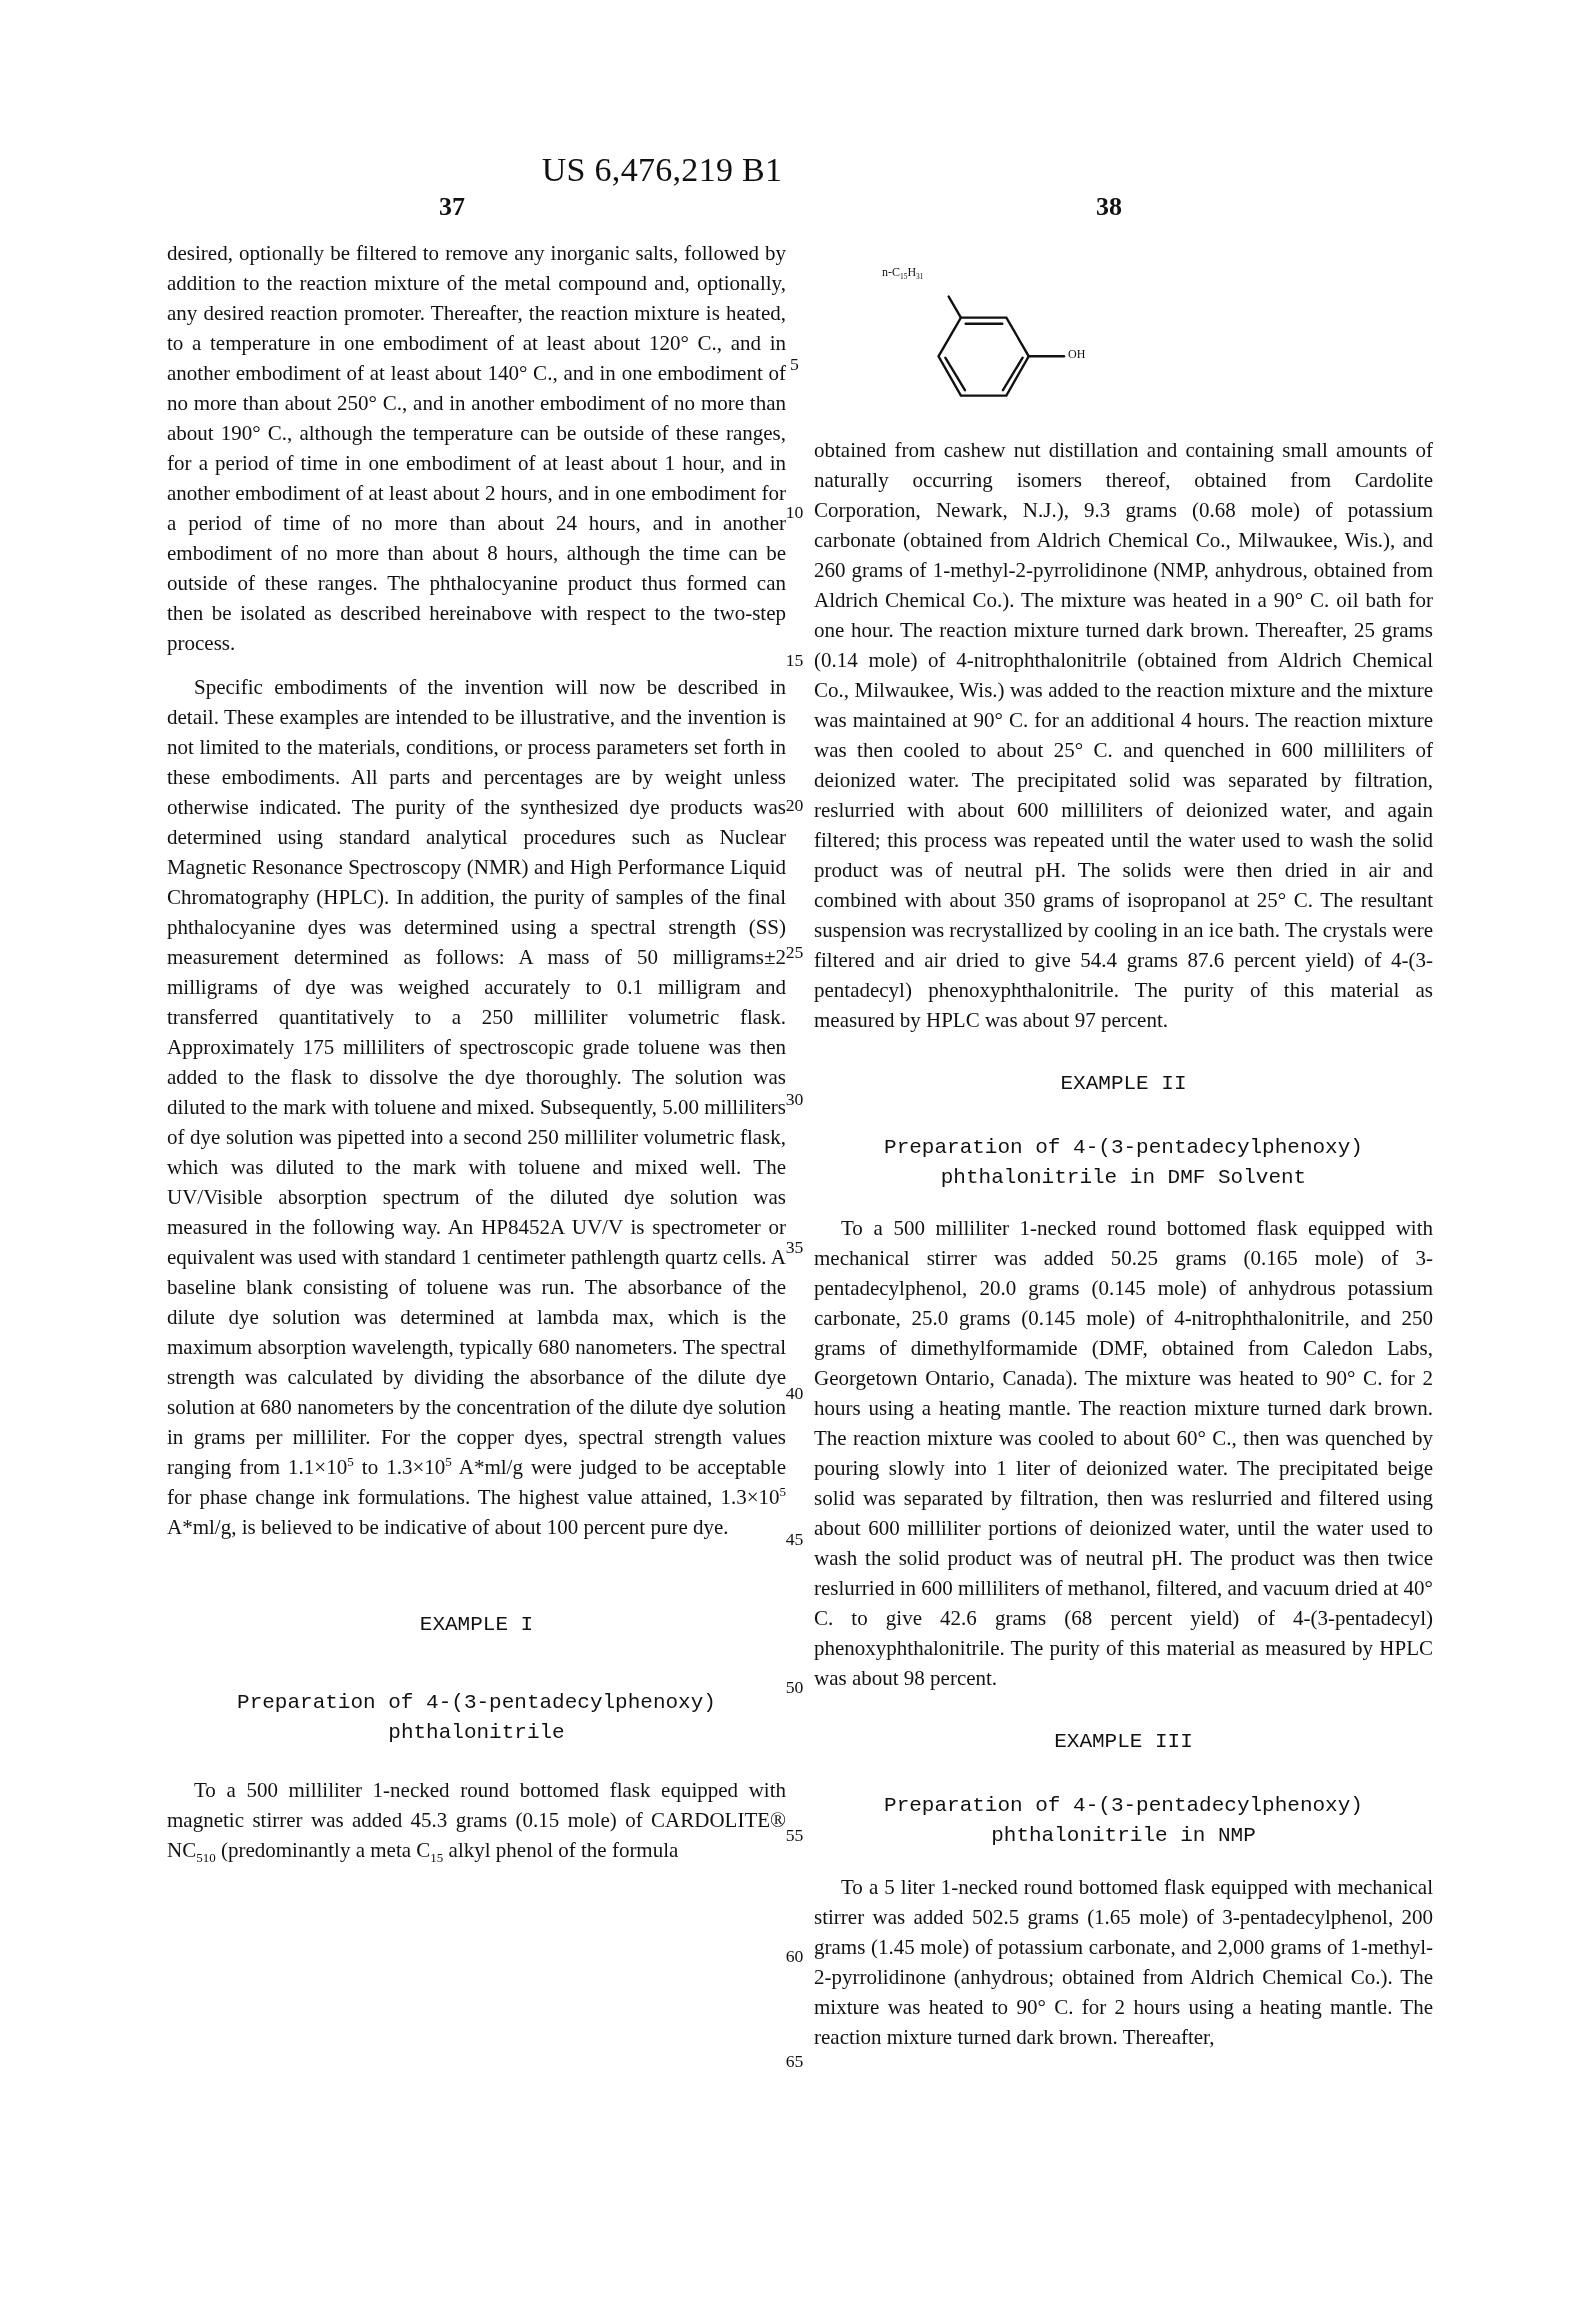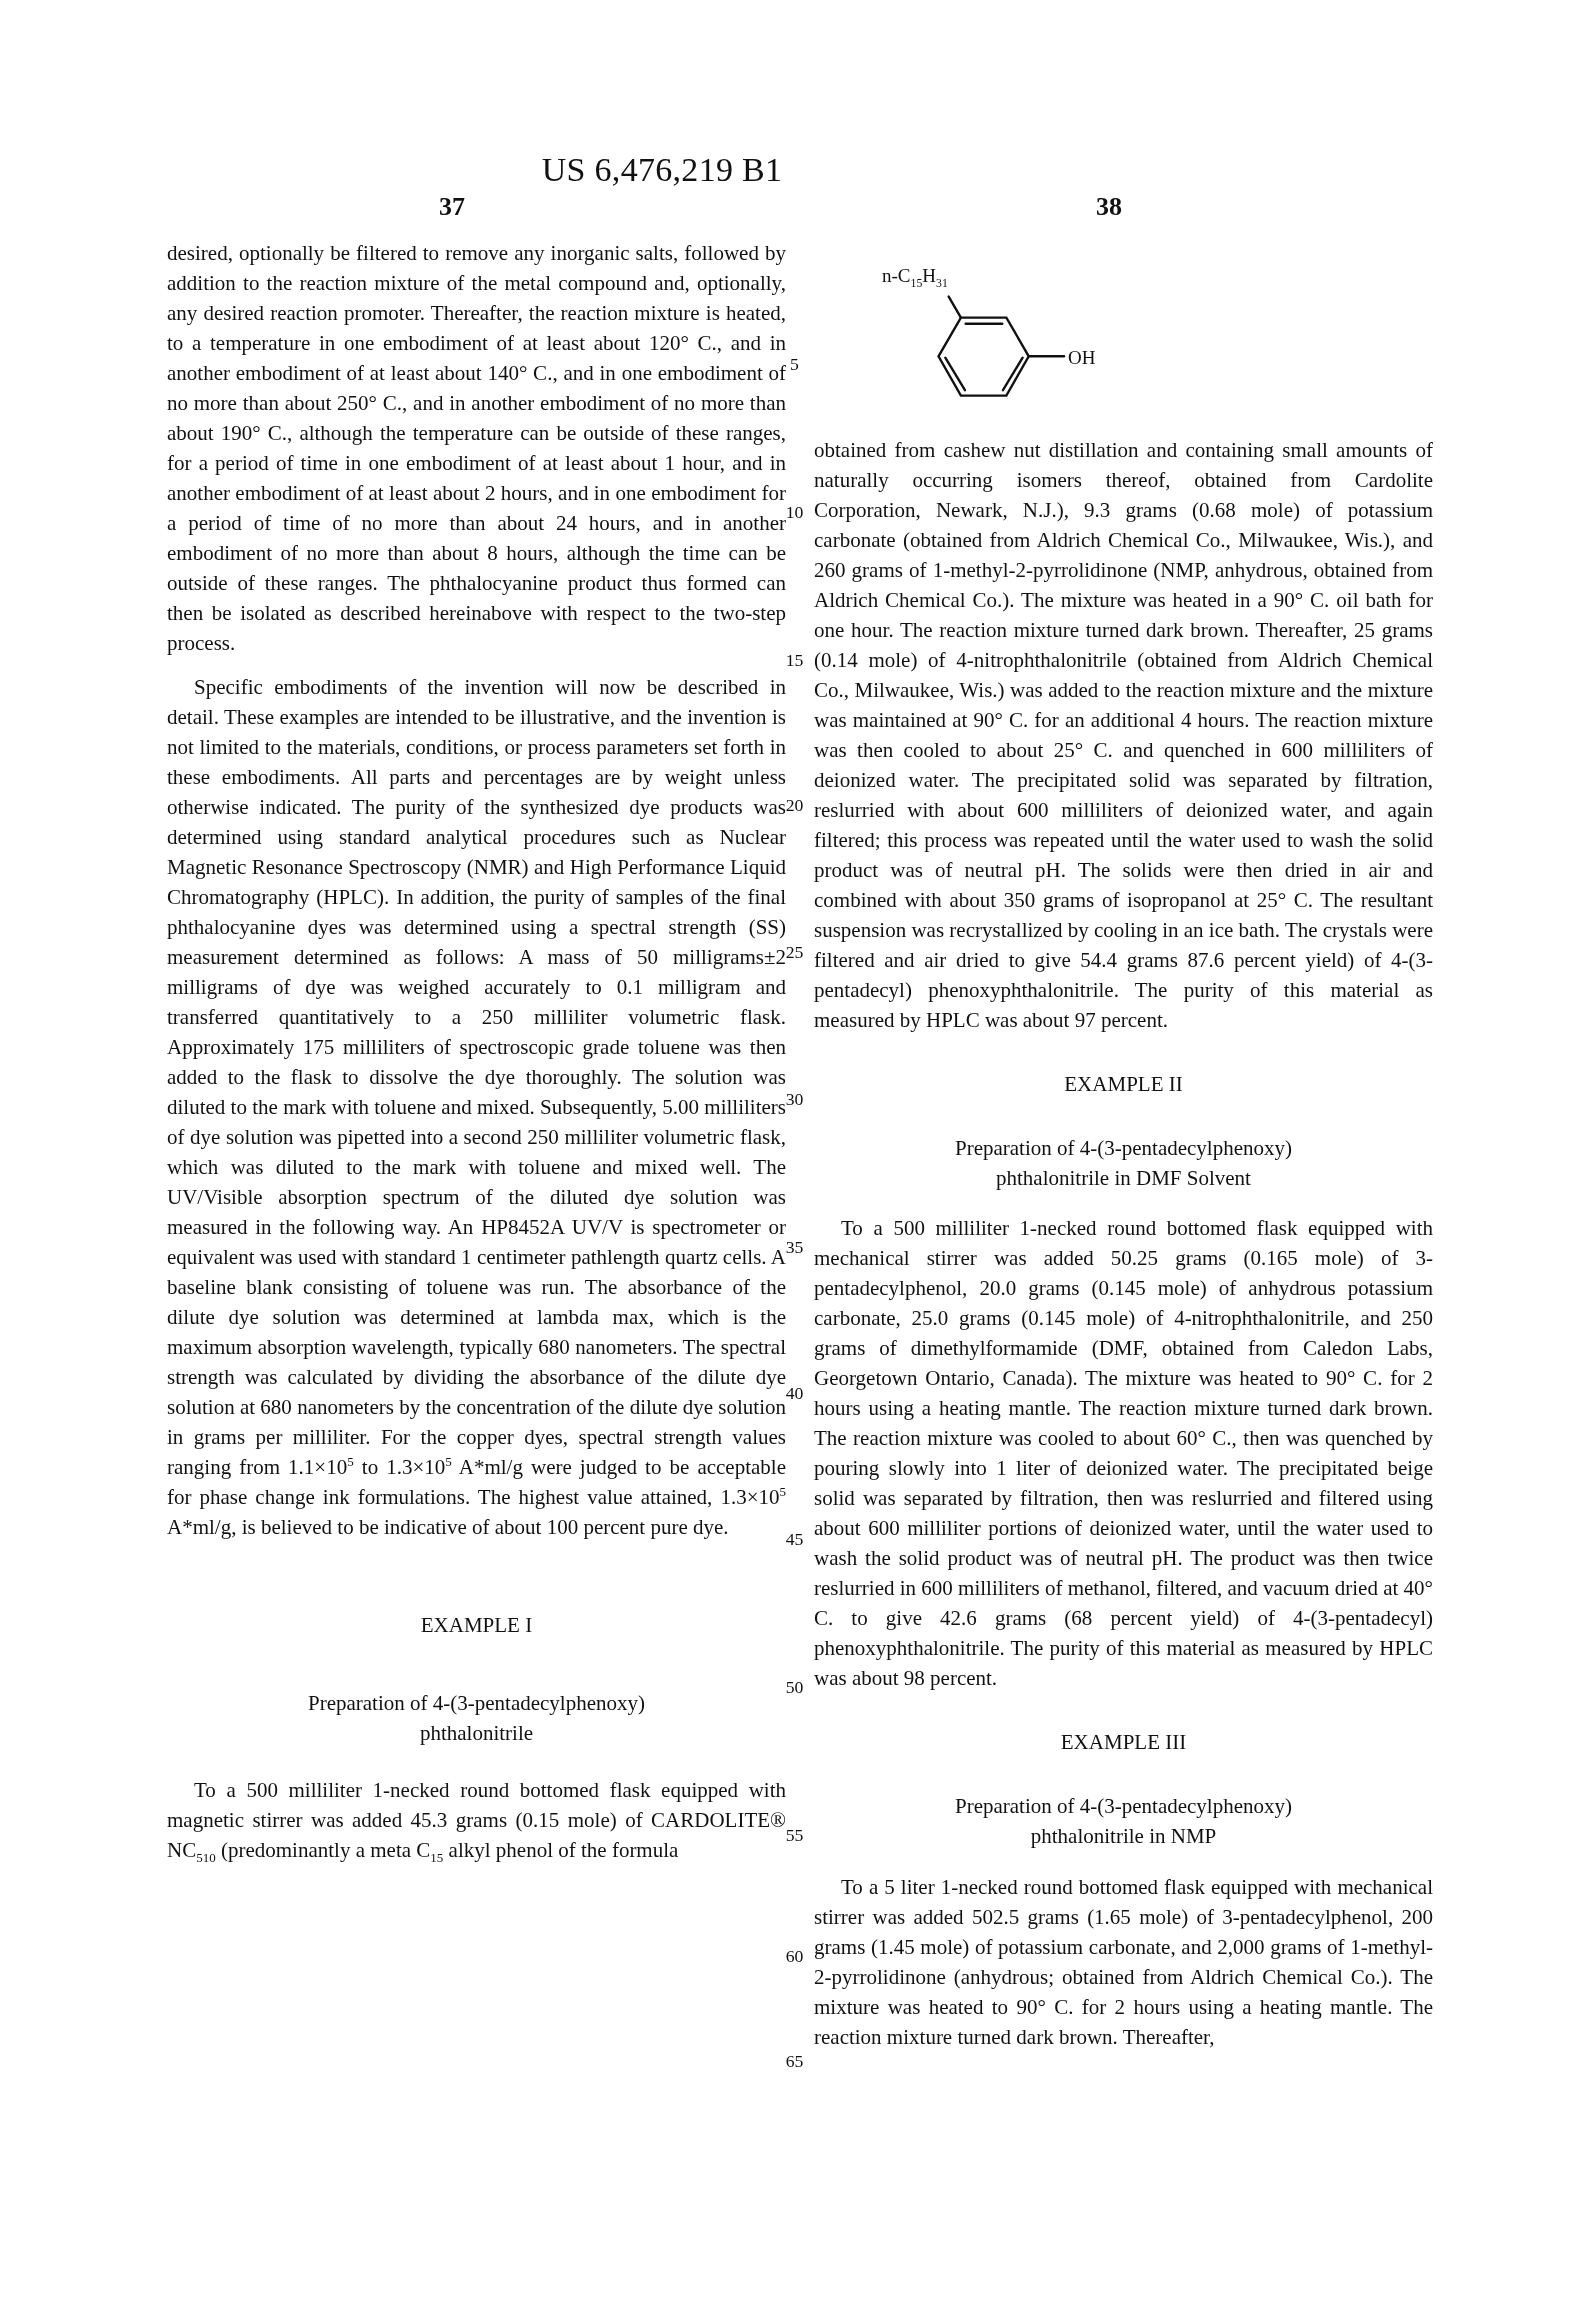--- a/index.html
+++ b/index.html
@@ -21,37 +21,37 @@
     position: absolute; top: 238px; width: 619px;
     font-size: 21px; line-height: 30px; text-align: justify;
   }
   .column.left { left: 167px; }
   .column.right { left: 814px; }
 
   .column p { margin: 0; text-indent: 0; }
   .column p.indent { text-indent: 27px; }
   .column .gap { height: 13.6px; }
   .heading {
-    text-align: center; margin: 0;
+    text-align: center; margin: 0; font-family: Liberation Mono, monospace;
   }
   .heading.example { margin-top: 26px; margin-bottom: 26px; }
   .heading.subtitle { margin-bottom: 15px; }
 
   sup, sub { font-size: 62%; line-height: 0; }
 
   .line-nums {
     position: absolute; left: 774px; top: 0; width: 41px;
     font-size: 17.7px; text-align: center; color: #111111;
   }
   .line-nums span { position: absolute; left: 0; width: 41px; }
 
   .chem {
     position: absolute; left: 816px; top: 245px; width: 340px; height: 190px;
   }
-  .chem .label { position: absolute; font-size: 19px; }
+  .chem .label { position: absolute; font-size: 12px; }
   .chem .alkyl { left: 66px; top: 20.4px; }
   .chem .oh { left: 252px; top: 102px; }
   .chem svg { position: absolute; left: 0; top: 0; }
 
   .column.right .after-chem { margin-top: 197px; }
 </style>
 </head>
 <body>
 
 <div class="patent-number">US 6,476,219 B1</div>

